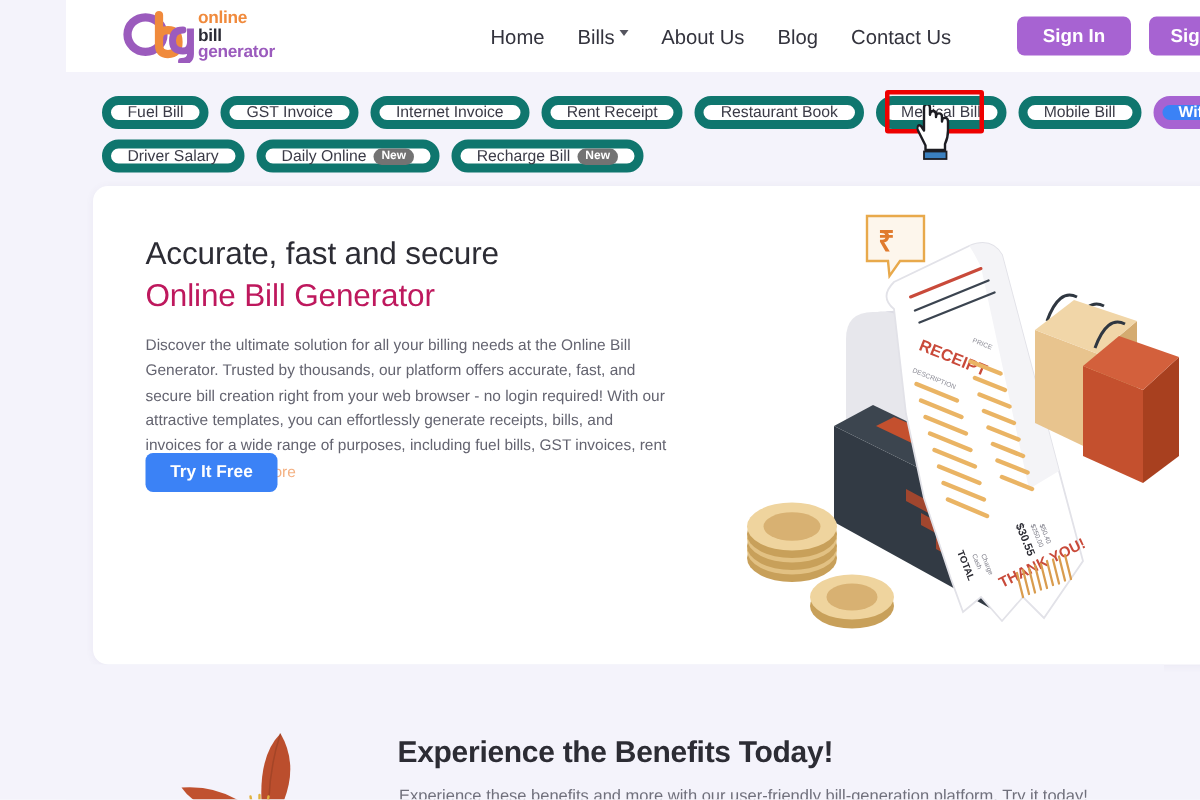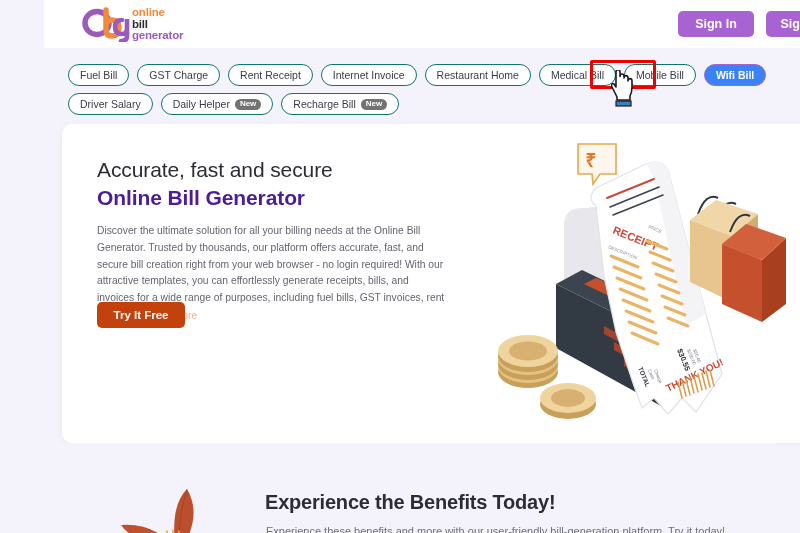--- a/index.html
+++ b/index.html
@@ -80,21 +80,21 @@
     position: absolute; top: 56px; left: 0;
     width: 800px;
     padding: 8px 24px 0 24px;
   }
   .chip-row {
     display: flex; gap: 8px; margin-bottom: 7px;
     align-items: center;
   }
   .chip {
     background: #ffffff;
-    border: 1px solid #0f766e;
+    border: 6px solid #0f766e;
     border-radius: 14px;
     height: 22px;
     padding: 0 11px;
     display: flex; align-items: center; gap: 5px;
     font-size: 10.5px; color: #3b3b47;
     white-space: nowrap;
     cursor: pointer;
     justify-content: center;
   }
   .chip.active {
@@ -140,37 +140,37 @@
     overflow: hidden;
   }
   .hero-text {
     position: absolute; left: 35px; top: 32px; width: 348px;
   }
   .hero-h1 {
     font-size: 21px; font-weight: 400; color: #2c2c34;
     letter-spacing: -0.1px; line-height: 1.32;
   }
   .hero-h1-accent {
-    font-size: 21px; font-weight: 700; color: #4c1d95;
+    font-size: 21px; font-weight: 400; color: #be185d;
     letter-spacing: -0.1px; line-height: 1.32;
     display: block;
   }
   .hero-p {
     margin-top: 12px;
     font-size: 10.3px; line-height: 1.62; color: #646470;
   }
   .read-more {
     margin-top: 1px;
     font-size: 10.3px; color: #f4b183; cursor: pointer;
     display: inline-block;
   }
   .btn-try {
     position: absolute; left: 35px; top: 178px;
     width: 88px; height: 26px;
-    background: #c2410c; color: #ffffff;
+    background: #3b82f6; color: #ffffff;
     border: none; border-radius: 5px;
     font-size: 11.5px; font-weight: 700;
     cursor: pointer;
     font-family: "Liberation Sans", sans-serif;
   }
   .hero-art {
     position: absolute; right: 10px; top: 12px;
     width: 330px; height: 300px;
   }
 
@@ -210,60 +210,78 @@
           <path d="M40 14 Q33 14 33 21 Q33 28 40 28 Q45 28 45 22 L45 13 L45 30 Q45 35 39 35" fill="none" stroke="#9b5bbd" stroke-width="4.6" stroke-linecap="round"></path>
         </svg>
       </div>
       <div class="logo-words">
         <span class="lw-online">online</span>
         <span class="lw-bill">bill</span>
         <span class="lw-generator">generator</span>
       </div>
     </div>
 
+    <nav class="nav">
+      <div class="nav-item">
+        <span>Home</span>
+      </div>
+      <div class="nav-item">
+        <span>Bills</span>
+        <i class="caret"></i>
+      </div>
+      <div class="nav-item">
+        <span>About Us</span>
+      </div>
+      <div class="nav-item">
+        <span>Blog</span>
+      </div>
+      <div class="nav-item">
+        <span>Contact Us</span>
+      </div>
+    </nav>
 
     <div class="auth-btns">
       <button class="btn-auth">Sign In</button>
       <button class="btn-auth">Sign Up</button>
     </div>
   </div>
 
   <div class="chips">
     <div class="chip-row" id="chip-row-1">
         <div class="chip">
           <span>Fuel Bill</span>
         </div>
         <div class="chip">
-          <span>GST Charge</span>
+          <span>GST Invoice</span>
+        </div>
+        <div class="chip">
+          <span>Internet Invoice</span>
         </div>
         <div class="chip">
           <span>Rent Receipt</span>
         </div>
         <div class="chip">
-          <span>Internet Invoice</span>
-        </div>
-        <div class="chip">
-          <span>Restaurant Home</span>
+          <span>Restaurant Book</span>
         </div>
         <div class="chip">
           <span>Medical Bill</span>
         </div>
         <div class="chip">
           <span>Mobile Bill</span>
         </div>
         <div class="chip active">
           <span>Wifi Bill</span>
         </div>
       </div>
     <div class="chip-row" id="chip-row-2">
         <div class="chip">
           <span>Driver Salary</span>
         </div>
         <div class="chip">
-          <span>Daily Helper</span>
+          <span>Daily Online</span>
           <span class="badge-new">New</span>
         </div>
         <div class="chip">
           <span>Recharge Bill</span>
           <span class="badge-new">New</span>
         </div>
       </div>
   </div>
 
   <div class="annot-box"></div>

